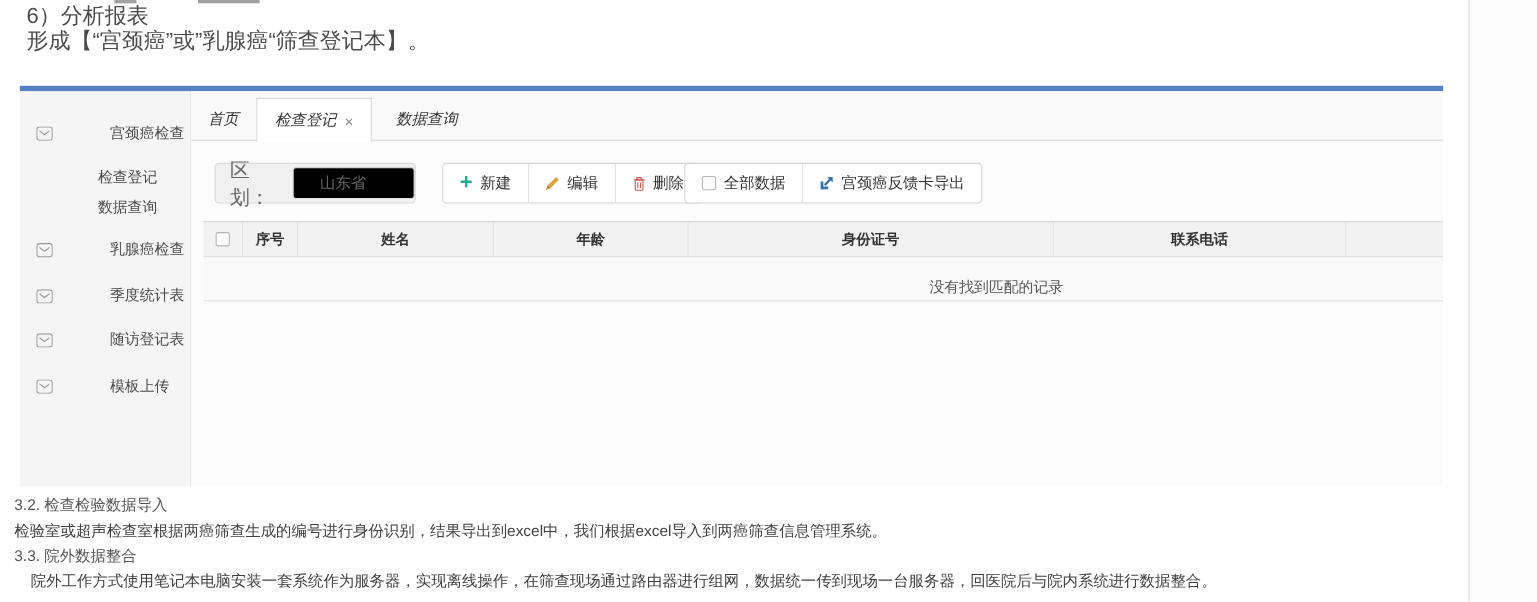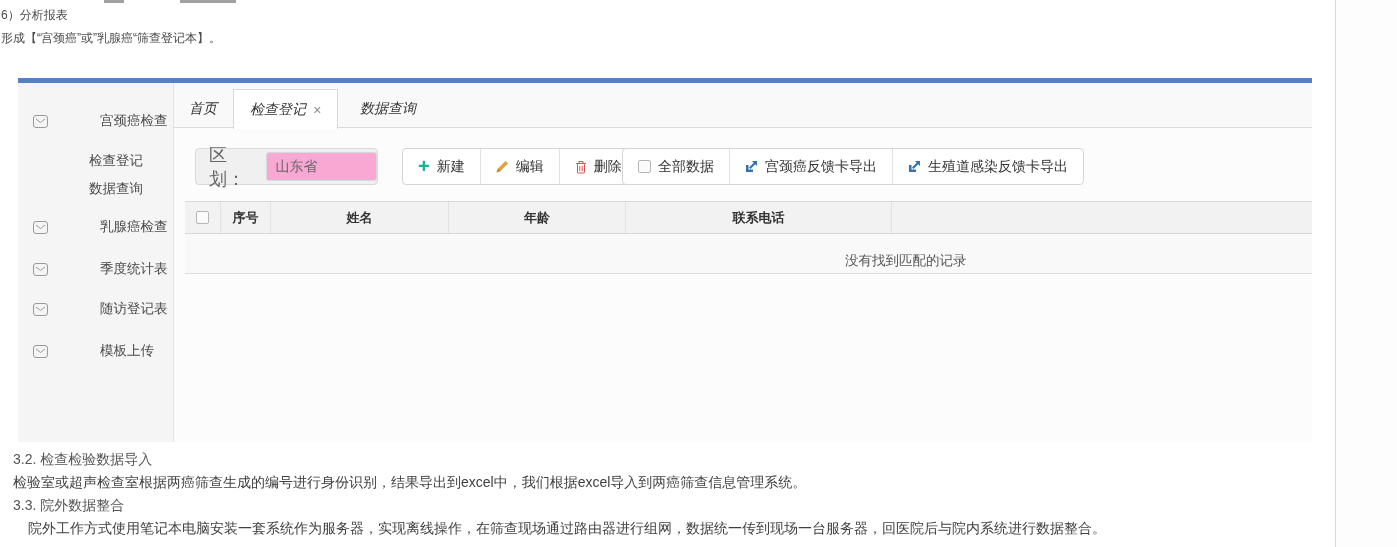--- a/index.html
+++ b/index.html
@@ -2,21 +2,21 @@
 <html><head>
 <meta charset="utf-8">
 <style>
   * { margin:0; padding:0; box-sizing:border-box; }
   html,body { width:1397px; height:547px; background:#fff; overflow:hidden;
     font-family:"Liberation Sans","DejaVu Sans",sans-serif; }
   .abs { position:absolute; }
   #stage { position:relative; width:1397px; height:547px; background:#fff; }
 
   
-  .doc-top { left:1px; top:4px; color:#4a4a4a; font-size:12px; line-height:23px; }
+  .doc-top { left:24px; top:4px; color:#4a4a4a; font-size:20px; line-height:23px; }
   .frag { background:#8a8a8a; height:3px; top:0; opacity:.8; }
   .doc-bottom { left:13px; top:448px; color:#3f3f3f; font-size:14px; line-height:23px; }
   .doc-bottom .h { color:#555; }
   .doc-bottom .indent { padding-left:15px; }
 
   
   .page-rule { left:1335px; top:0; width:1px; height:547px; background:#d8d8d8; }
   .page-right { left:1336px; top:0; width:61px; height:547px; background:#fdfdfd; }
 
   
@@ -45,23 +45,23 @@
     border-bottom:none; height:40px; z-index:2; }
   .tab.t2 { left:169px; width:90px; }
   .tab .close { margin-left:7px; color:#8a8a8a; font-size:14px; cursor:pointer; }
 
   
   .toolbar { left:0; top:45px; width:1138px; height:60px; }
   .region { position:absolute; left:21px; top:20px; width:183px; height:37px;
     background:#f0f0f0; border:1px solid #d9d9d9; border-radius:4px;
     display:flex; align-items:center; }
   .region-label { color:#666; font-size:18px; padding:0 8px 0 13px; }
-  .region-input { width:120px; height:29px; background:#f9a8d4; border:1px solid #d9d9d9;
+  .region-input { width:120px; height:29px; background:#000000; border:1px solid #d9d9d9;
     border-radius:3px; color:#666; font-size:14px; display:flex; align-items:center;
-    padding-left:8px; }
+    padding-left:24px; }
   .btn-group { position:absolute; top:20px; height:37px; background:#fff;
     border:1px solid #d5d5d5; border-radius:4px; display:flex; }
   .bg1 { left:228px; }
   .bg2 { left:448px; }
   .tbtn { display:flex; align-items:center; justify-content:center; padding:0 15px;
     font-size:14px; color:#333; cursor:pointer; border-right:1px solid #e2e2e2;
     white-space:nowrap; }
   .tbtn:last-child { border-right:none; }
   .ico { margin-right:7px; display:inline-flex; align-items:center; }
   .plus { color:#17b394; font-size:20px; font-weight:bold; line-height:1; margin-top:-2px; }
@@ -208,41 +208,32 @@
           <div class="tbtn">
             <span class="ico">
               <svg width="13" height="13" viewBox="0 0 13 13" fill="#3572b0">
                   <path d="M7 1 h5 v5 L10.2 4.2 L5.5 9 L4 7.5 L8.7 2.8 Z"></path>
                   <path d="M1 5 h2.5 v7 H1 Z"></path>
                   <path d="M2 9.5 L8 9.5 v2.5 H2 Z"></path>
                 </svg>
             </span>
             <span>宫颈癌反馈卡导出</span>
           </div>
-          <div class="tbtn">
-            <span class="ico">
-              <svg width="13" height="13" viewBox="0 0 13 13" fill="#3572b0">
-                  <path d="M7 1 h5 v5 L10.2 4.2 L5.5 9 L4 7.5 L8.7 2.8 Z"></path>
-                  <path d="M1 5 h2.5 v7 H1 Z"></path>
-                  <path d="M2 9.5 L8 9.5 v2.5 H2 Z"></path>
-                </svg>
-            </span>
-            <span>生殖道感染反馈卡导出</span>
-          </div>
         </div>
       </div>
 
       <div class="abs grid">
         <div class="grid-head">
           <div class="gh c0">
             <span class="checkbox"></span>
           </div>
           <div class="gh c1">序号</div>
           <div class="gh c2">姓名</div>
           <div class="gh c3">年龄</div>
+          <div class="gh c4">身份证号</div>
           <div class="gh c5">联系电话</div>
           <div class="gh c6"></div>
         </div>
         <div class="grid-empty">
           <span class="empty-msg">没有找到匹配的记录</span>
         </div>
       </div>
 
     </div>
   </div>

